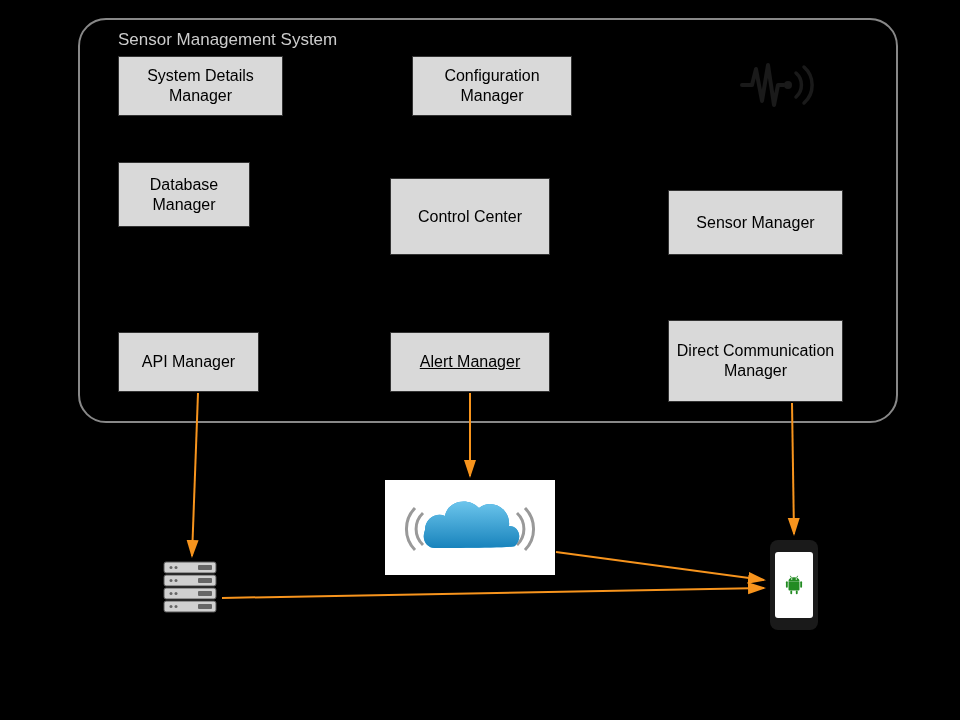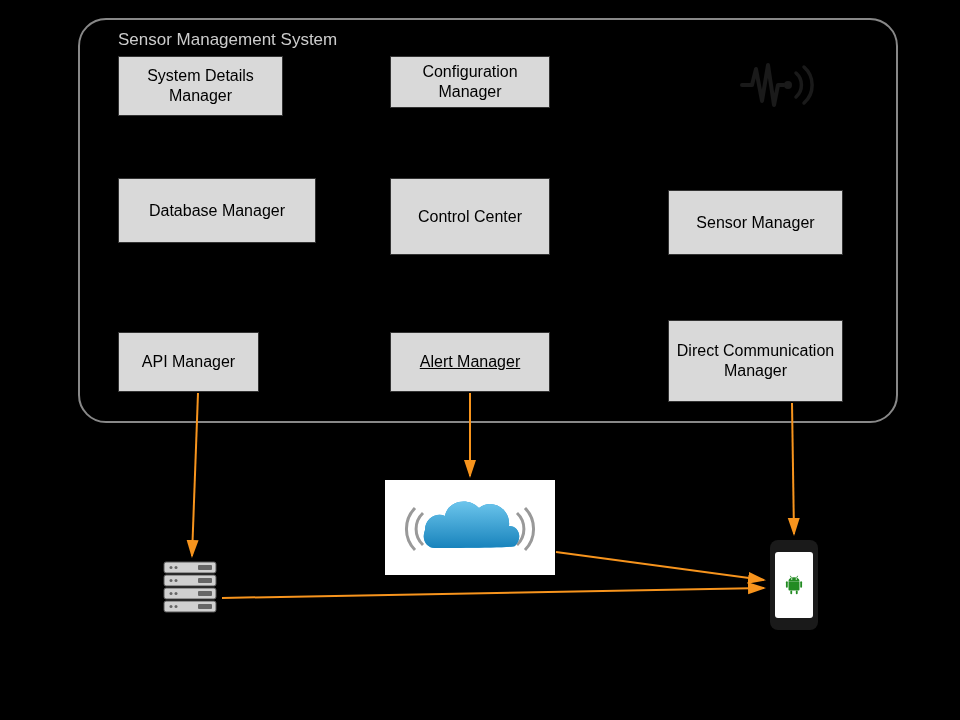--- a/index.html
+++ b/index.html
@@ -89,34 +89,34 @@
 </style>
 </head>
 <body>
 
 <div class="container-frame"></div>
 <div class="container-title">Sensor Management System</div>
 
 <div class="box" style="left:118px; top:56px; width:165px; height:60px;">
   <span>System Details Manager</span>
 </div>
-<div class="box" style="left:390px; top:56px; width:160px; height:52px;">
+<div class="box" style="left:412px; top:56px; width:160px; height:60px;">
   <span>Configuration Manager</span>
 </div>
 
 <div class="signal-icon">
   <svg viewBox="0 0 80 60" width="80" height="60">
     <polyline points="2,30 12,30 16,14 22,46 28,10 34,50 38,30 44,30" stroke="#1a1a1a" stroke-width="4" fill="none" stroke-linejoin="round" stroke-linecap="round"></polyline>
     <circle cx="48" cy="30" r="4" fill="#1a1a1a"></circle>
     <path d="M56,18 A16,16 0 0 1 56,42" stroke="#1a1a1a" stroke-width="3.5" fill="none" stroke-linecap="round"></path>
     <path d="M64,12 A24,24 0 0 1 64,48" stroke="#1a1a1a" stroke-width="3.5" fill="none" stroke-linecap="round"></path>
   </svg>
 </div>
 
-<div class="box" style="left:118px; top:178px; width:198px; height:65px;">
+<div class="box" style="left:118px; top:162px; width:132px; height:65px;">
   <span>Database Manager</span>
 </div>
 <div class="box" style="left:390px; top:178px; width:160px; height:77px;">
   <span>Control Center</span>
 </div>
 <div class="box" style="left:668px; top:190px; width:175px; height:65px;">
   <span>Sensor Manager</span>
 </div>
 
 <div class="box" style="left:118px; top:332px; width:141px; height:60px;">

